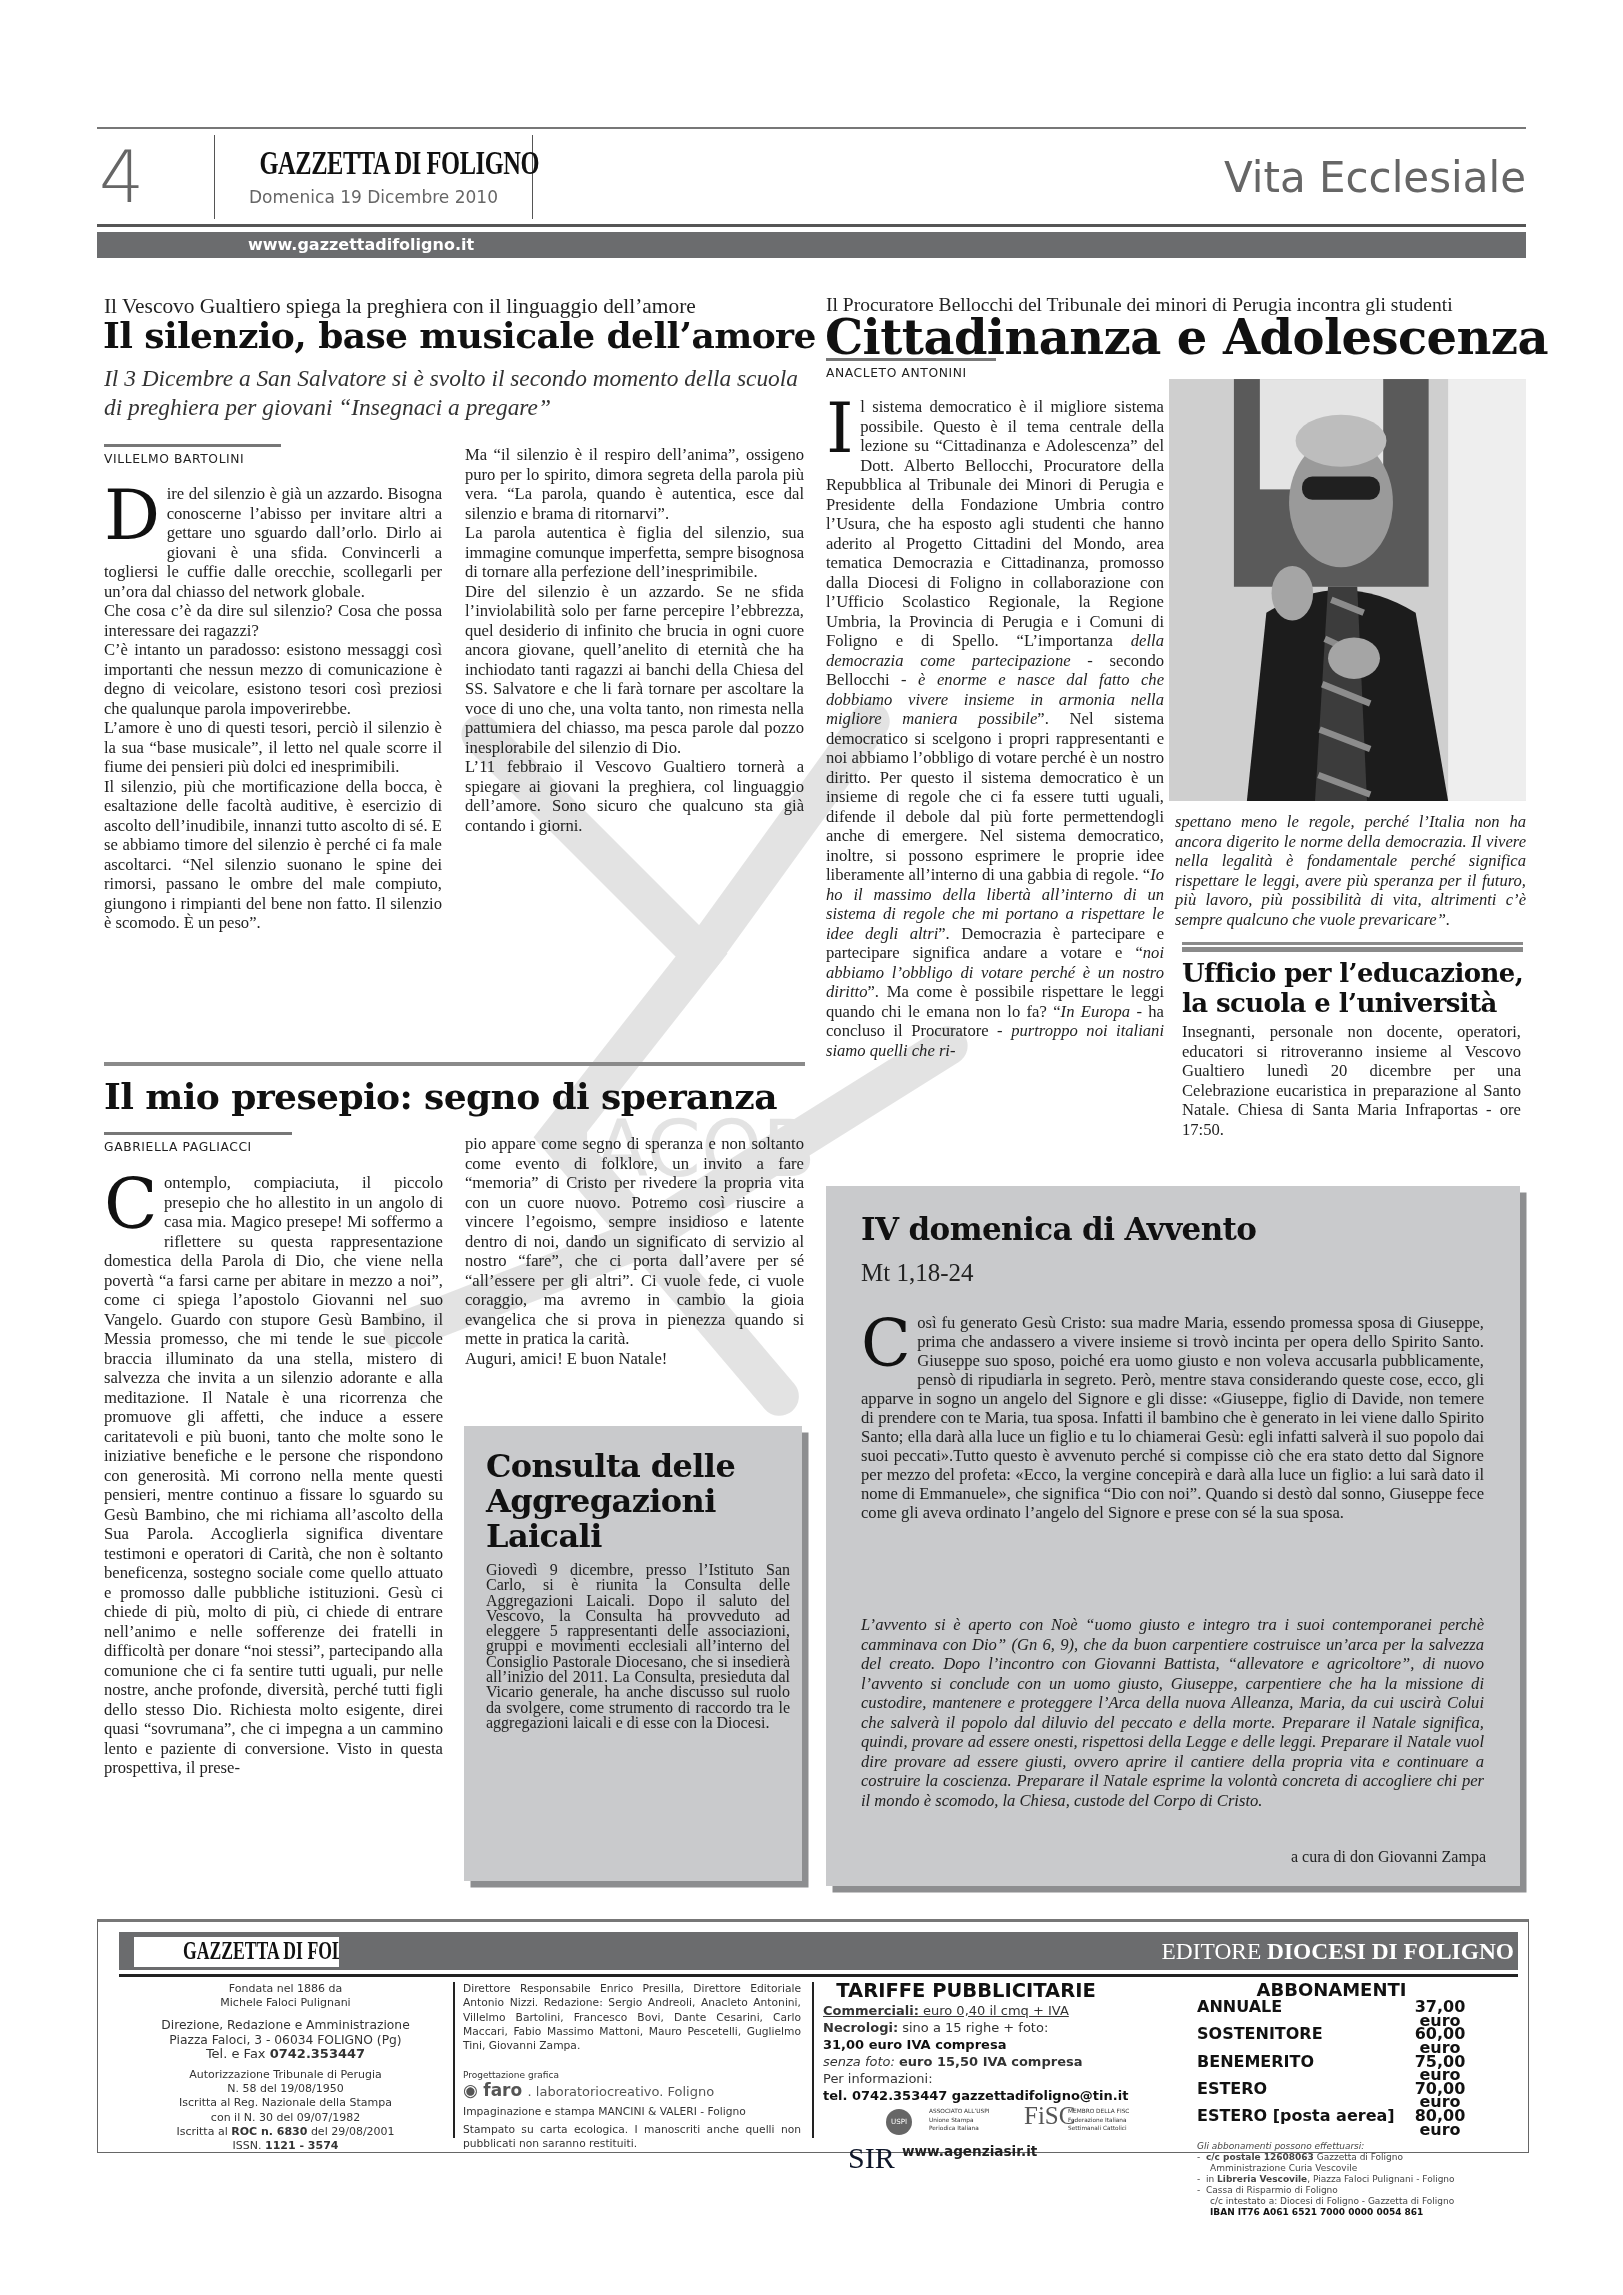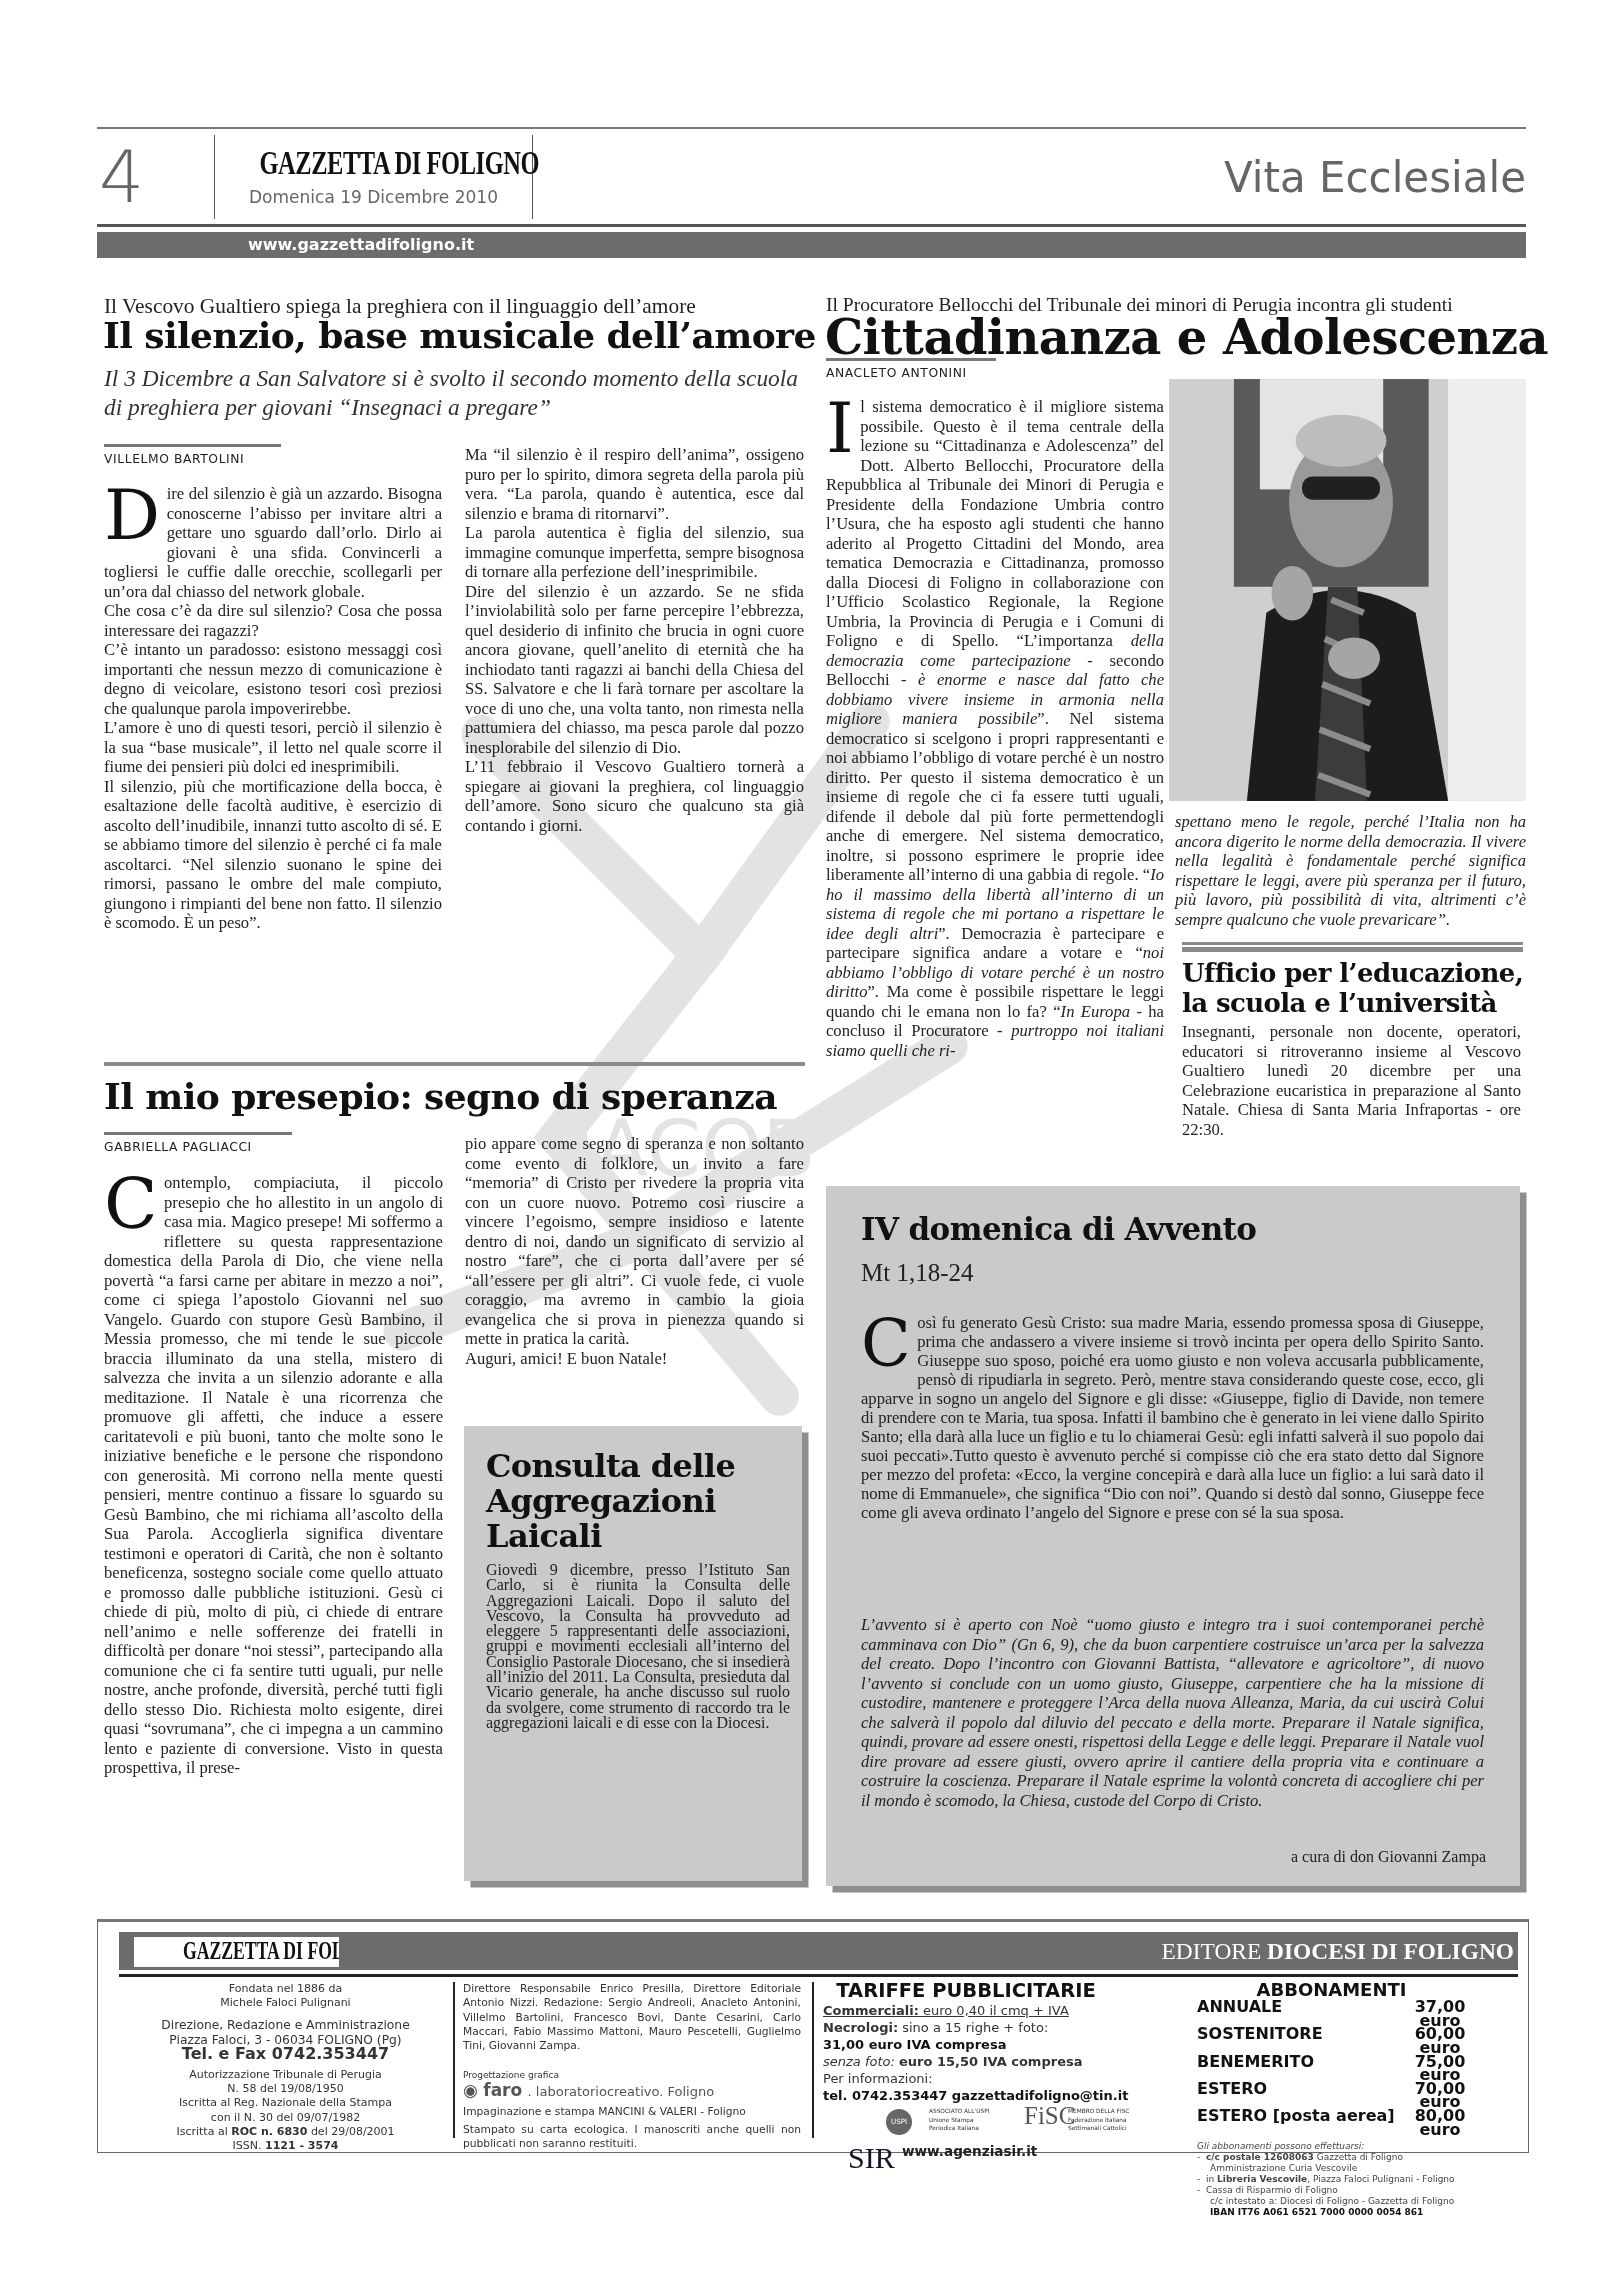--- a/index.html
+++ b/index.html
@@ -127,21 +127,21 @@
   </svg>
 </div>
 
 <div class="abs body" style="left:1175px; top:812px; width:351px; font-style:italic;">spettano meno le regole, perché l’Italia non ha ancora digerito le norme della democrazia. Il vivere nella legalità è fondamentale perché significa rispettare le leggi, avere più speranza per il futuro, più lavoro, più possibilità di vita, altrimenti c’è sempre qualcuno che vuole prevaricare”.</div>
 
 <div class="abs" style="left:1182px; top:942px; width:341px; height:3.2px; background:#8a8a8a;"></div>
 <div class="abs" style="left:1182px; top:947px; width:341px; height:4.5px; background:#8a8a8a;"></div>
 
 <div class="abs headline" style="left:1182px; top:960px; font-size:26px;">Ufficio per l’educazione,</div>
 <div class="abs headline" style="left:1182px; top:990px; font-size:26px;">la scuola e l’università</div>
-<div class="abs body" style="left:1182px; top:1022px; width:339px;">Insegnanti, personale non docente, operatori, educatori si ritroveranno insieme al Vescovo Gualtiero lunedì 20 dicembre per una Celebrazione eucaristica in preparazione al Santo Natale. Chiesa di Santa Maria Infraportas - ore 22:30.</div>
+<div class="abs body" style="left:1182px; top:1022px; width:339px;">Insegnanti, personale non docente, operatori, educatori si ritroveranno insieme al Vescovo Gualtiero lunedì 20 dicembre per una Celebrazione eucaristica in preparazione al Santo Natale. Chiesa di Santa Maria Infraportas - ore 17:50.</div>
 
 <div class="abs headline" style="left:104px; top:1078px; font-size:36px;">Il mio presepio: segno di speranza</div>
 <div class="abs byline" style="left:104px; top:1132px; width:188px;">GABRIELLA PAGLIACCI</div>
 <div class="abs body" style="left:104px; top:1173px; width:339px;">
   <span class="drop">C</span>
   <p>ontemplo, compiaciuta, il piccolo presepio che ho allestito in un angolo di casa mia. Magico presepe! Mi soffermo a riflettere su questa rappresentazione domestica della Parola di Dio, che viene nella povertà “a farsi carne per abitare in mezzo a noi”, come ci spiega l’apostolo Giovanni nel suo Vangelo. Guardo con stupore Gesù Bambino, il Messia promesso, che mi tende le sue piccole braccia illuminato da una stella, mistero di salvezza che invita a un silenzio adorante e alla meditazione. Il Natale è una ricorrenza che promuove gli affetti, che induce a essere caritatevoli e più buoni, tanto che molte sono le iniziative benefiche e le persone che rispondono con generosità. Mi corrono nella mente questi pensieri, mentre continuo a fissare lo sguardo su Gesù Bambino, che mi richiama all’ascolto della Sua Parola. Accoglierla significa diventare testimoni e operatori di Carità, che non è soltanto beneficenza, sostegno sociale come quello attuato e promosso dalle pubbliche istituzioni. Gesù ci chiede di più, molto di più, ci chiede di entrare nell’animo e nelle sofferenze dei fratelli in difficoltà per donare “noi stessi”, partecipando alla comunione che ci fa sentire tutti uguali, pur nelle nostre, anche profonde, diversità, perché tutti figli dello stesso Dio. Richiesta molto esigente, direi quasi “sovrumana”, che ci impegna a un cammino lento e paziente di conversione. Visto in questa prospettiva, il prese-</p>
 </div>
 <div class="abs body" style="left:465px; top:1134px; width:339px;">
   <p>pio appare come segno di speranza e non soltanto come evento di folklore, un invito a fare “memoria” di Cristo per rivedere la propria vita con un cuore nuovo. Potremo così riuscire a vincere l’egoismo, sempre insidioso e latente dentro di noi, dando un significato di servizio al nostro “fare”, che ci porta dall’avere per sé “all’essere per gli altri”. Ci vuole fede, ci vuole coraggio, ma avremo in cambio la gioia evangelica che si prova in pienezza quando si mette in pratica la carità.</p>
   <p>Auguri, amici! E buon Natale!</p>
@@ -176,21 +176,21 @@
 
 <div class="vsep" style="left:453px; top:1982px; height:156px;"></div>
 <div class="vsep" style="left:812px; top:1982px; height:156px;"></div>
 
 <div class="fcol1 fsans">
   <div>Fondata nel 1886 da</div>
   <div>Michele Faloci Pulignani</div>
   <div style="height:7.8px;"></div>
   <div style="font-size:12.3px;">Direzione, Redazione e Amministrazione</div>
   <div style="font-size:12.3px;">Piazza Faloci, 3 - 06034 FOLIGNO (Pg)</div>
-  <div style="font-size:16px;font-weight:bold;">
+  <div style="font-size:13px;">
     <span>Tel. e Fax</span>
     <b>0742.353447</b>
   </div>
   <div style="height:6.5px;"></div>
   <div>Autorizzazione Tribunale di Perugia</div>
   <div>N. 58 del 19/08/1950</div>
   <div>Iscritta al Reg. Nazionale della Stampa</div>
   <div>con il N. 30 del 09/07/1982</div>
   <div>
     <span>Iscritta al</span>

